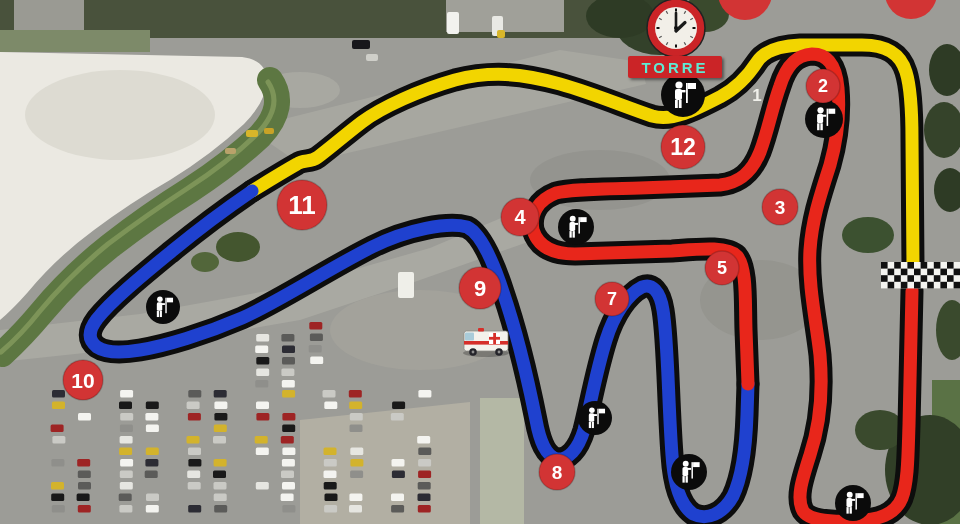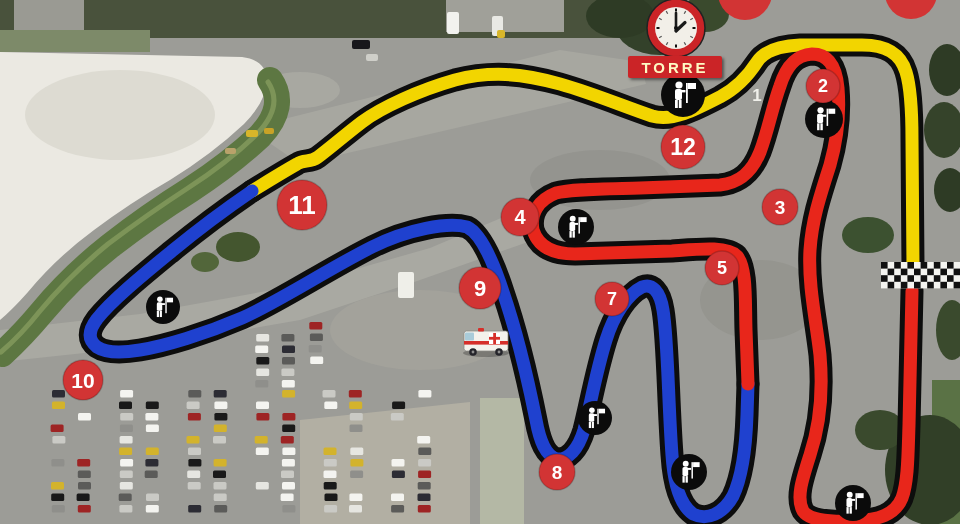--- a/index.html
+++ b/index.html
@@ -3,21 +3,21 @@
 <meta charset="utf-8">
 <style>
   html,body{margin:0;padding:0;background:#222;}
   .stage{
     position:relative;width:960px;height:524px;overflow:hidden;
     background:#9c9c97;font-family:"Liberation Sans",sans-serif;
   }
   .stage svg{position:absolute;left:0;top:0;}
   .torre-sign{
     position:absolute;display:flex;align-items:center;justify-content:center;
-    color:#fef9c3;font-weight:bold;font-size:15px;letter-spacing:3px;
+    color:#5eead4;font-weight:bold;font-size:15px;letter-spacing:3px;
     border-radius:2px;box-shadow:2px 2px 3px rgba(0,0,0,.45);
     font-family:"Liberation Sans",sans-serif;
   }
 </style>
 </head>
 <body>
 
 <div class="stage">
   <svg id="scene" width="960" height="524" viewBox="0 0 960 524">
       <g>

